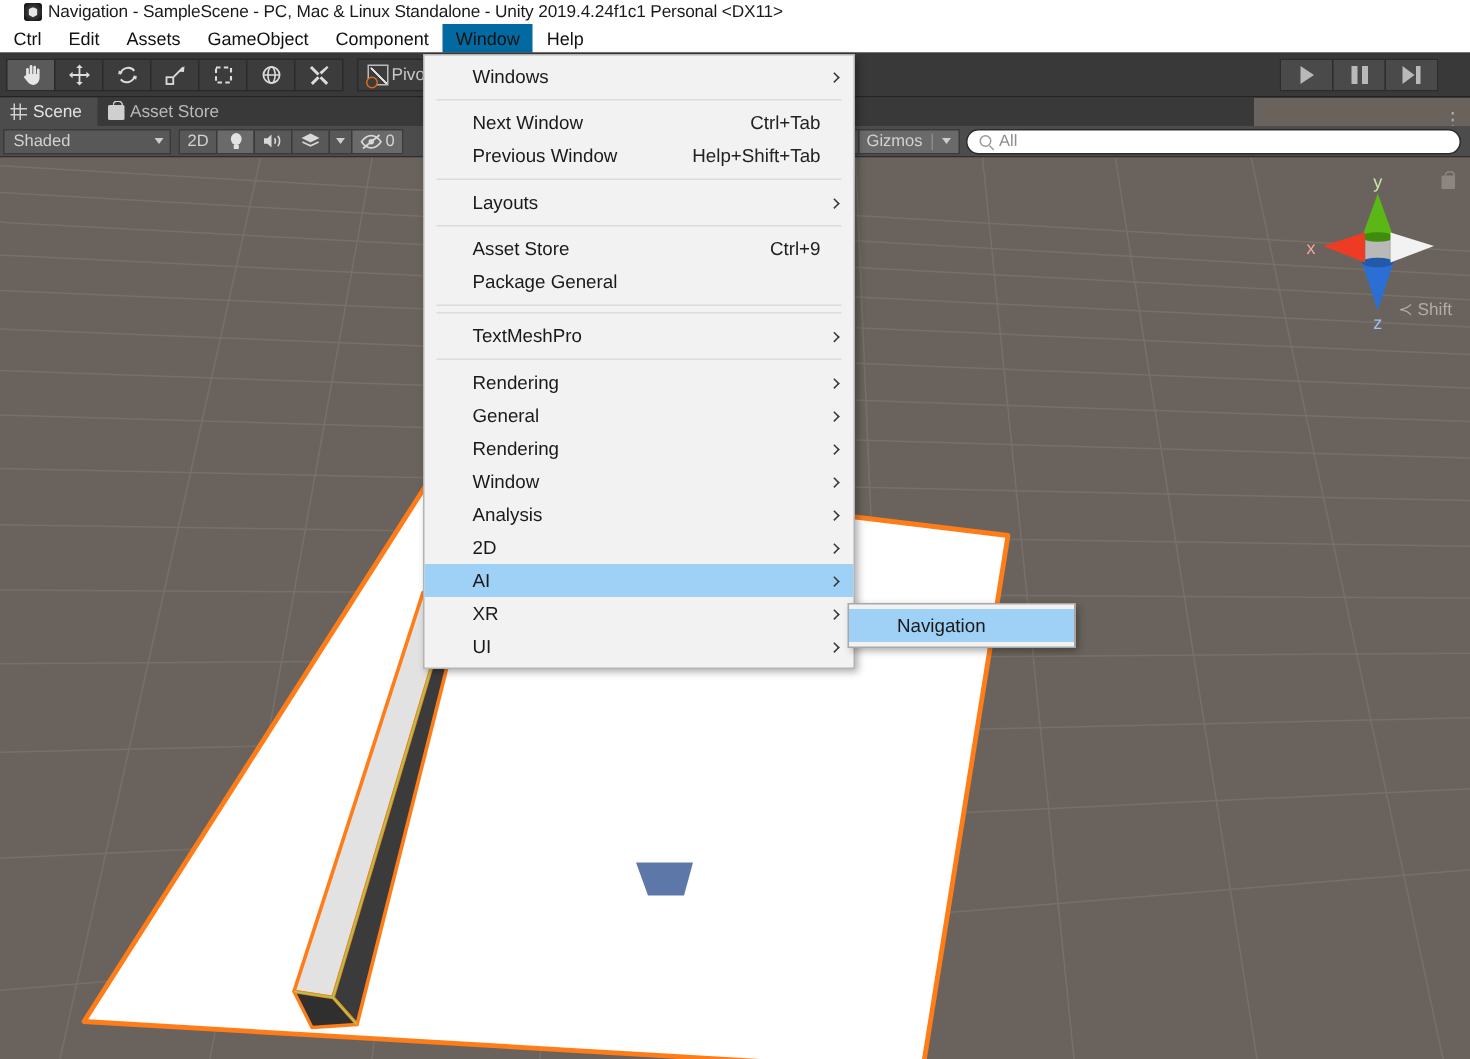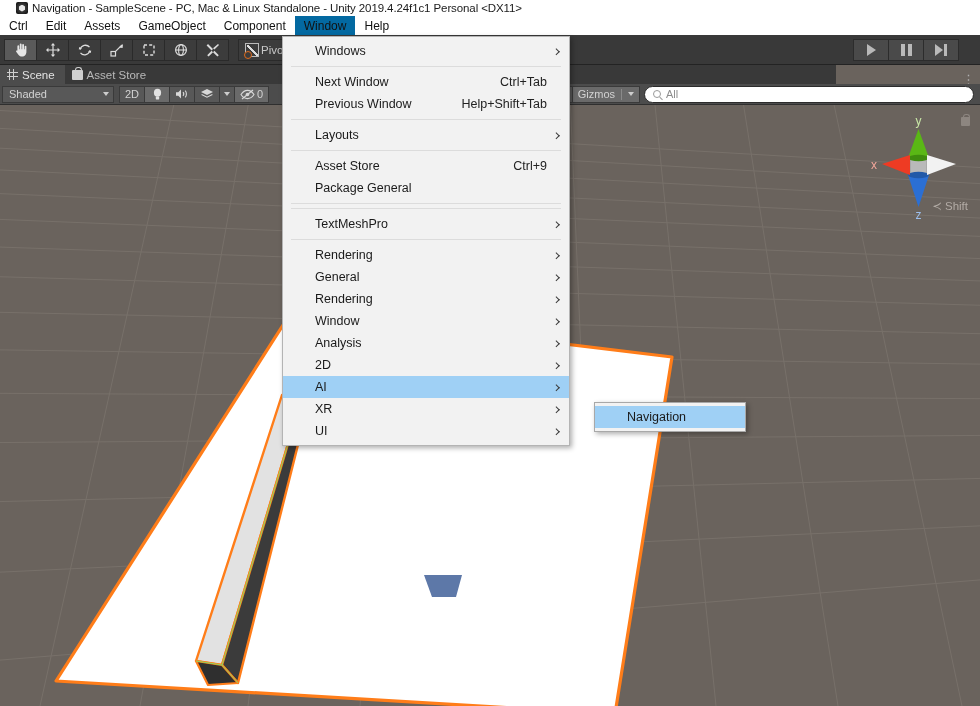--- a/index.html
+++ b/index.html
@@ -208,21 +208,21 @@
     width: 5px; height: 5px; border-right: 1.5px solid #3a3a3a;
     border-top: 1.5px solid #3a3a3a; rotate: 45deg;
   }
   .msep { height: 1px; background: #dcdcdc; margin: 4px 8px 4px 8px; }
 
   
   .submenu {
     position: absolute; left: 565px; top: 402px; width: 152px;
     background: #f2f2f2; border: 1px solid #a8a8a8;
     box-shadow: 2px 2px 5px rgba(0,0,0,0.32);
-    padding: 3px 0; font-size: 12.5px; color: #1a1a1a; margin-left: 29px;
+    padding: 3px 0; font-size: 12.5px; color: #1a1a1a;
   }
   .submenu .mi { padding-left: 32px; }
 </style>
 </head>
 <body>
 
 <div id="app">
 
   <div class="titlebar">
     <div class="unity-logo"></div>

